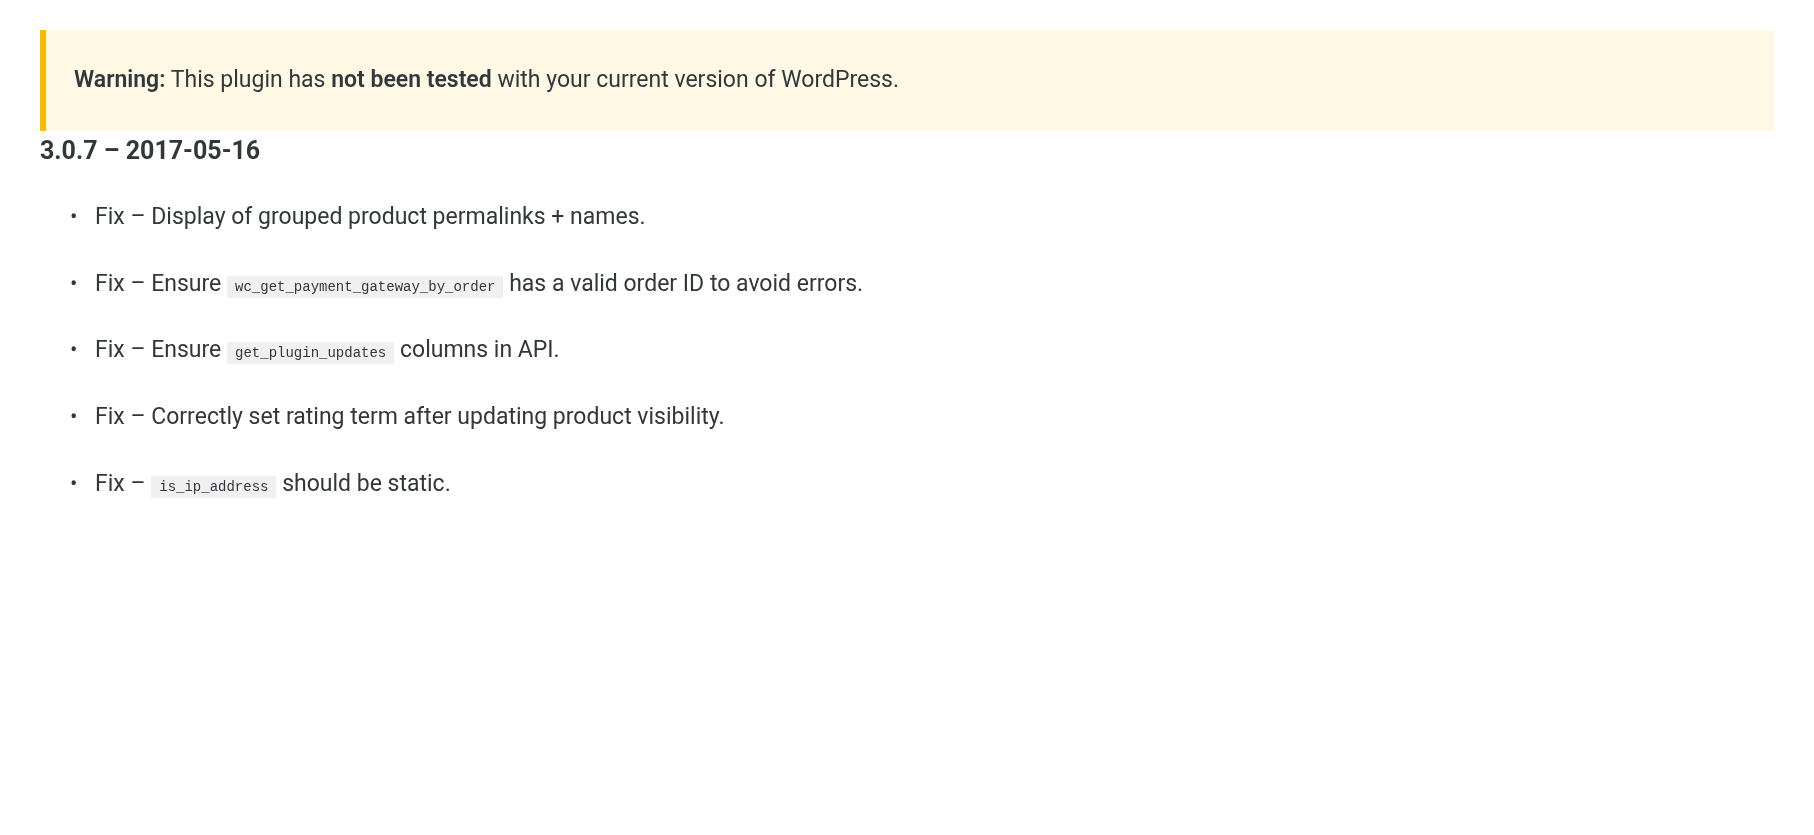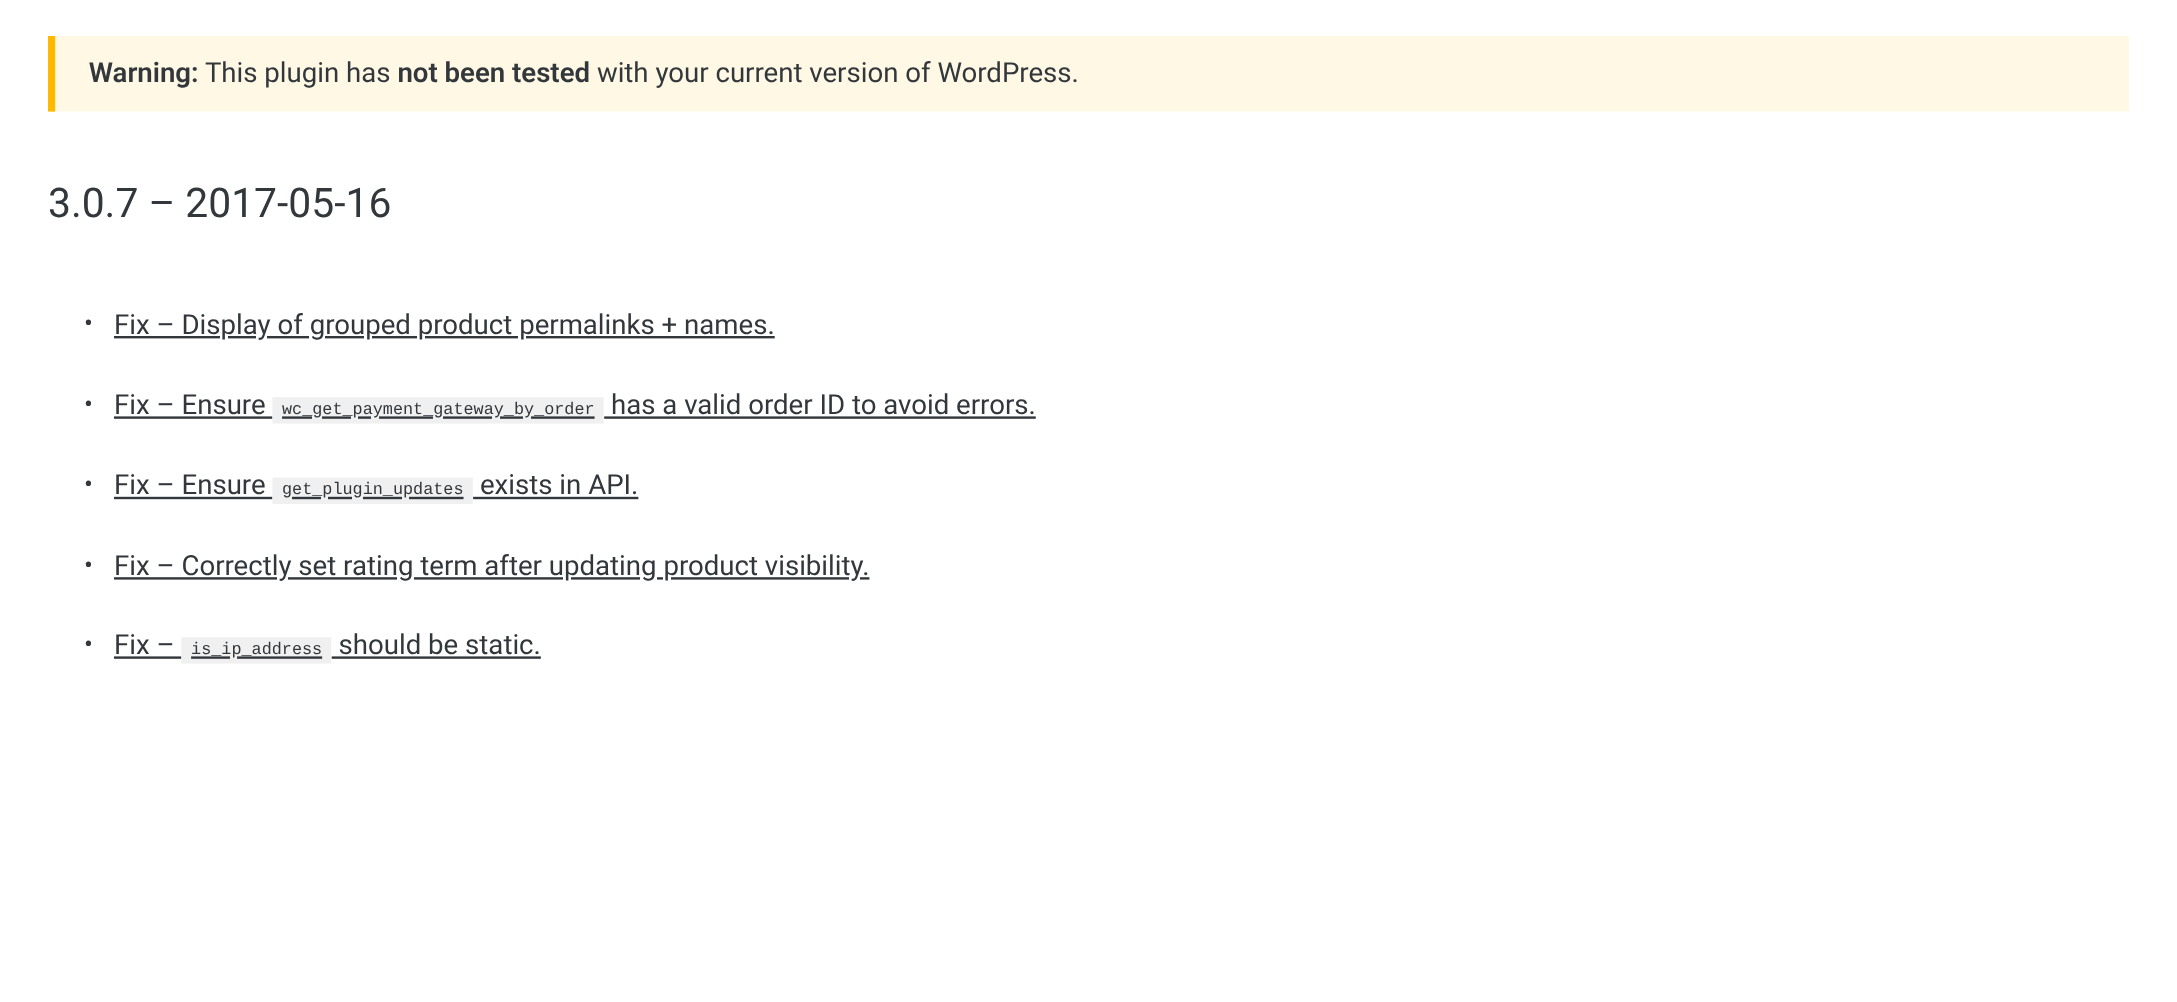--- a/index.html
+++ b/index.html
@@ -11,40 +11,38 @@
       font-family: -apple-system, BlinkMacSystemFont, "Segoe UI", Roboto, "Helvetica Neue", Arial, sans-serif;
       background: #ffffff;
       color: #32373c;
       padding: 30px 40px;
       font-size: 22px;
       line-height: 1.6;
     }
     .warning-box {
       background: #fff8e5;
       border-left: 6px solid #ffb900;
-      padding: 13px 28px;
-      margin-bottom: 50px;
+      padding: 32px 28px;
     }
     .warning-box .text {
       color: #32373c;
       font-size: 23px;
     }
     .warning-box .bold {
       font-weight: 600;
     }
     .version-heading {
-      font-size: 34px;
-      font-weight: 400;
+      font-size: 25px;
+      font-weight: 700;
       color: #32373c;
-      margin-bottom: 56px;
+      margin-bottom: 28px;
     }
     ul.changelog {
       list-style: none;
       padding-left: 55px;
-      text-decoration: underline;
     }
     ul.changelog li {
       position: relative;
       margin-bottom: 30px;
       font-size: 23px;
       color: #32373c;
     }
     ul.changelog li::before {
       content: "•";
       position: absolute;
@@ -67,16 +65,16 @@
   <span class="text">
     <span class="bold">Warning:</span><span> This plugin has </span><span class="bold">not been tested</span><span> with your current version of WordPress.</span>
   </span>
 </div>
 
 <h2 class="version-heading">3.0.7 – 2017-05-16</h2>
 
 <ul class="changelog" id="changelog-list">
 <li><span>Fix – Display of grouped product permalinks + names.</span></li>
     <li><span>Fix – Ensure </span><code>wc_get_payment_gateway_by_order</code><span> has a valid order ID to avoid errors.</span></li>
-    <li><span>Fix – Ensure </span><code>get_plugin_updates</code><span> exists in API.</span></li>
+    <li><span>Fix – Ensure </span><code>get_plugin_updates</code><span> columns in API.</span></li>
     <li><span>Fix – Correctly set rating term after updating product visibility.</span></li>
     <li><span>Fix – </span><code>is_ip_address</code><span> should be static.</span></li>
   </ul>
 
 </body></html>

